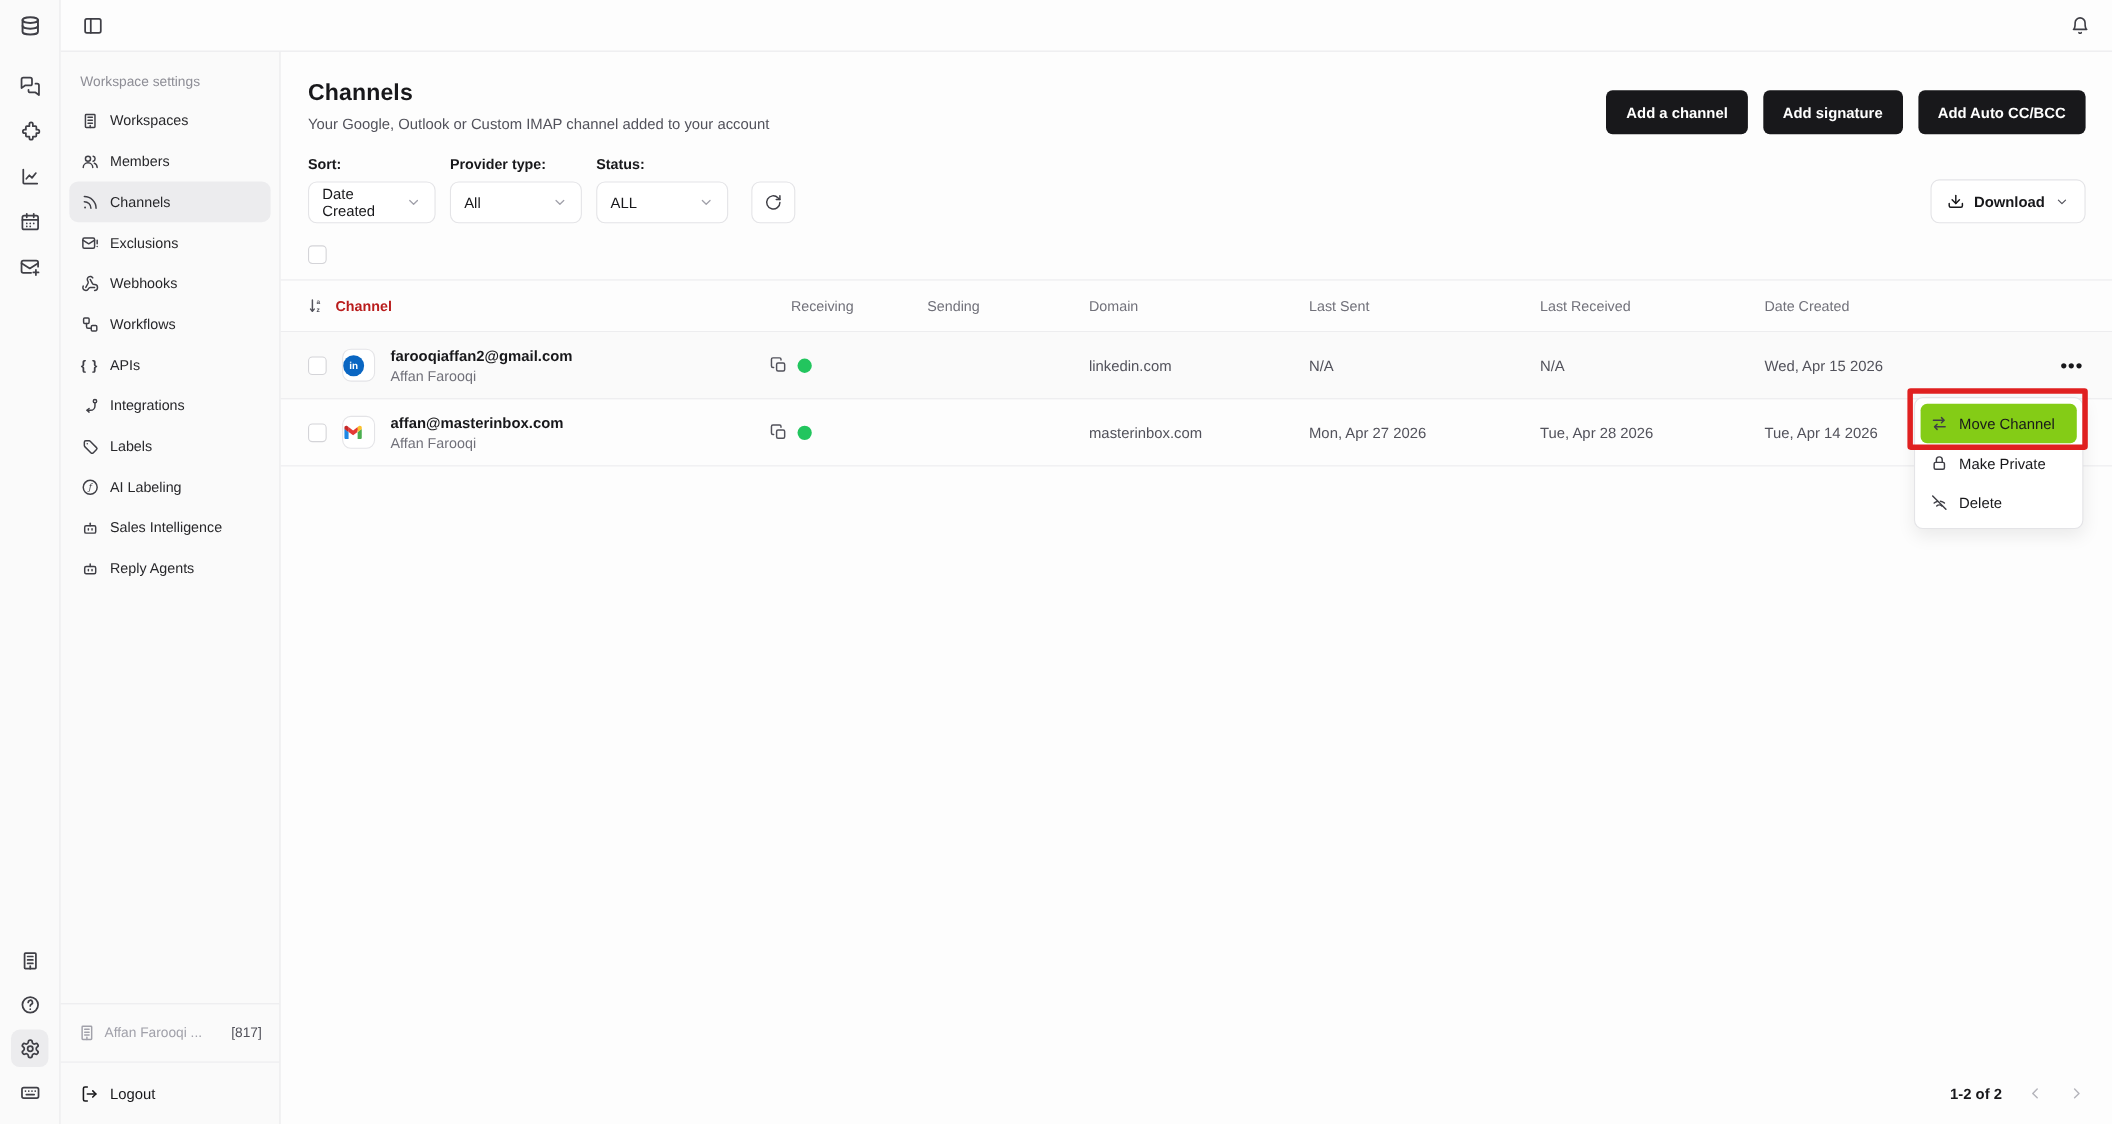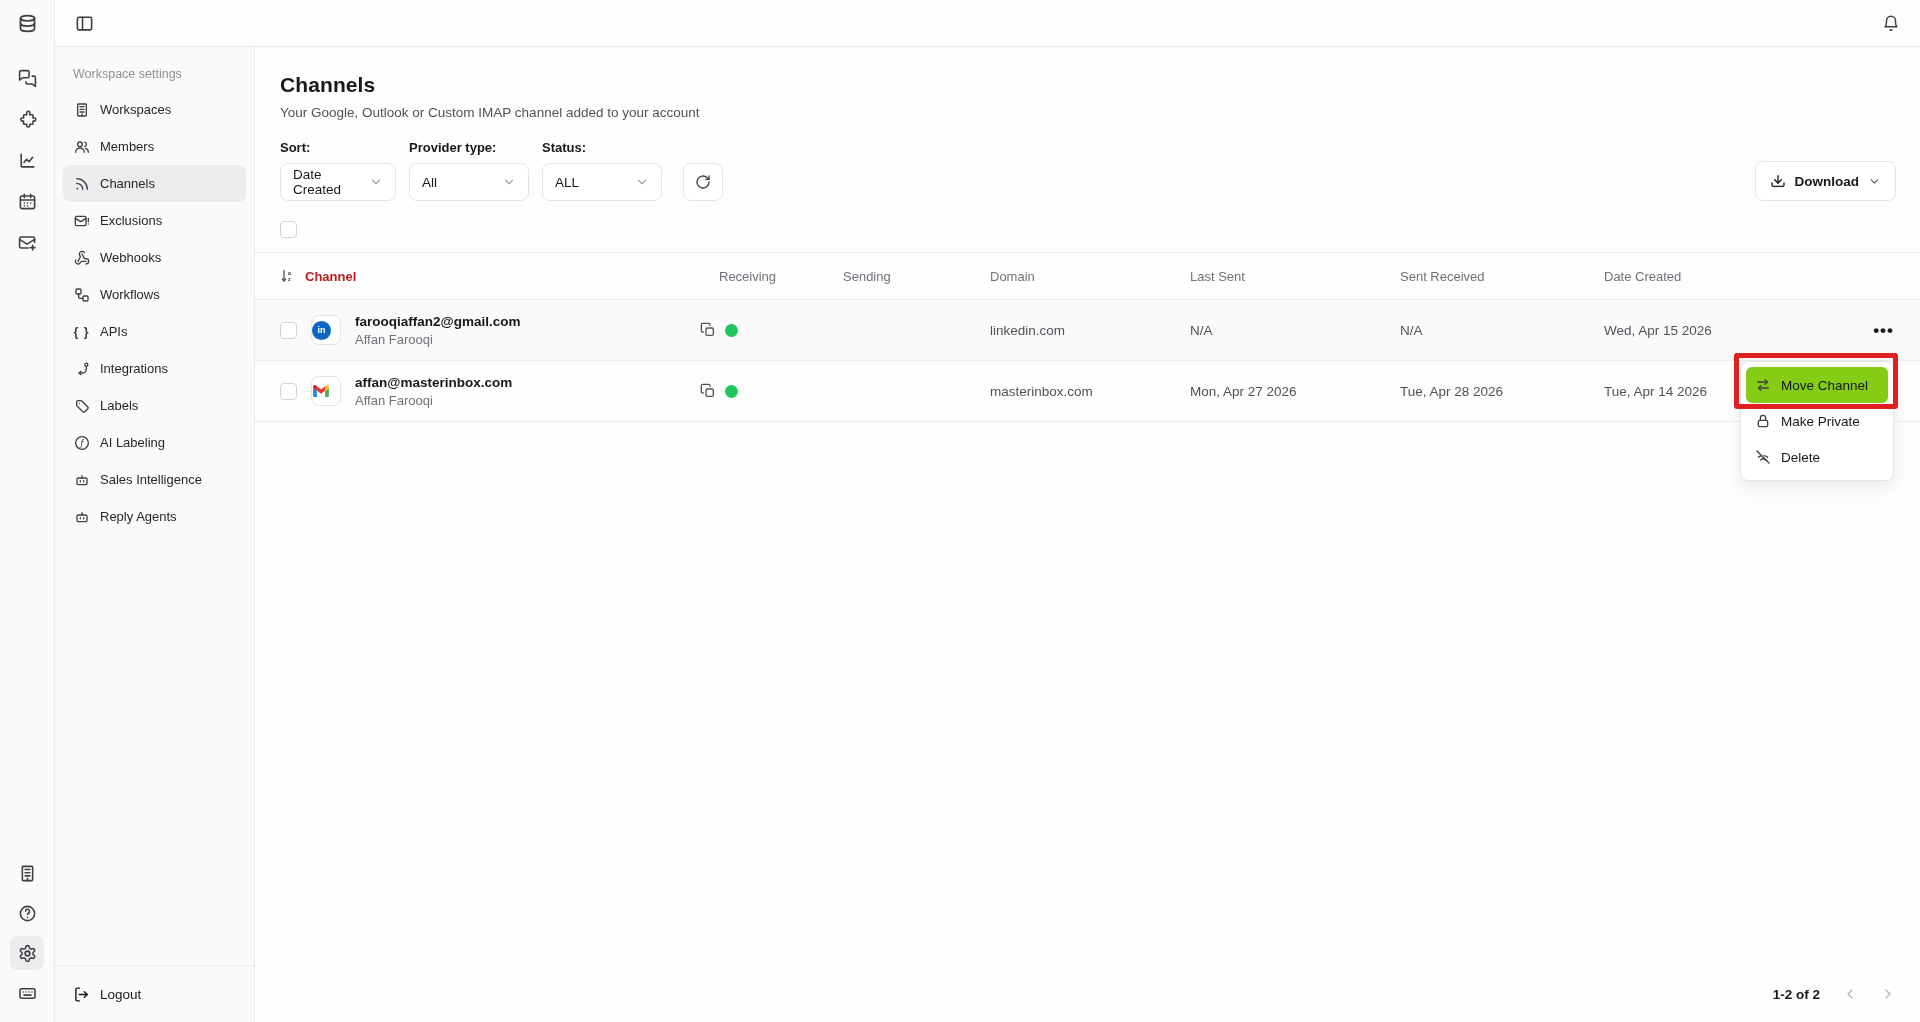--- a/index.html
+++ b/index.html
@@ -357,39 +357,54 @@
             <rect x="4.5" y="9" width="15" height="10" rx="2"></rect>
             <path d="M12 9V5.5"></path>
             <path d="M9.5 13v1.8M14.5 13v1.8"></path>
           </svg>
       </span>
       <span>Reply Agents</span>
     </div>
   </div>
 
   <div class="sidebar-footer">
+    <div class="ws-row">
+      <span class="ic-wrap">
+        <svg class="ic" width="16" height="16" viewBox="0 0 24 24">
+            <rect x="5.5" y="3" width="13" height="18" rx="1"></rect>
+            <path d="M9 7h6M9 11h6M9 15h6M12 21v-3"></path>
+          </svg>
+      </span>
+      <span class="ws-name">Affan Farooqi ...</span>
+      <span class="ws-badge">[817]</span>
+    </div>
     <div class="logout-row">
       <span class="ic-wrap">
         <svg class="ic" width="17" height="17" viewBox="0 0 24 24">
             <path d="M9 21H6a2 2 0 0 1-2-2V5a2 2 0 0 1 2-2h3"></path>
             <path d="m16 16 4-4-4-4"></path>
             <path d="M20 12H9"></path>
           </svg>
       </span>
       <span>Logout</span>
     </div>
   </div>
 </div>
 
 <div class="main">
 
   <div class="page-head">
     <div>
       <div class="page-title">Channels</div>
       <div class="page-sub">Your Google, Outlook or Custom IMAP channel added to your account</div>
+    </div>
+    <div class="head-actions">
+      <button class="btn-dark">Add a channel</button>
+      <button class="btn-dark">Add signature</button>
+      <button class="btn-dark">Add Auto CC/BCC</button>
     </div>
   </div>
 
   <div class="filter-row">
     <div class="filter-group">
       <div class="filter-label">Sort:</div>
       <div class="select sel-sort">
         <span>Date Created</span>
         <span class="chev ic-wrap">
           <svg class="ic" width="14" height="14" viewBox="0 0 24 24">
@@ -462,21 +477,21 @@
               <text x="14" y="10" text-anchor="middle" font-size="9" fill="currentColor" stroke="none" font-weight="600">a</text>
               <text x="14" y="20" text-anchor="middle" font-size="9" fill="currentColor" stroke="none" font-weight="600">z</text>
             </svg>
         </span>
         <span class="lbl">Channel</span>
       </div>
       <div class="th-receiving">Receiving</div>
       <div>Sending</div>
       <div>Domain</div>
       <div>Last Sent</div>
-      <div>Sent Received</div>
+      <div>Last Received</div>
       <div>Date Created</div>
       <div></div>
     </div>
 
     <div class="tgrid trow alt">
       <div class="cell-channel">
         <div class="checkbox"></div>
         <div class="avatar-box">
           <div class="li-circle">in</div>
         </div>

